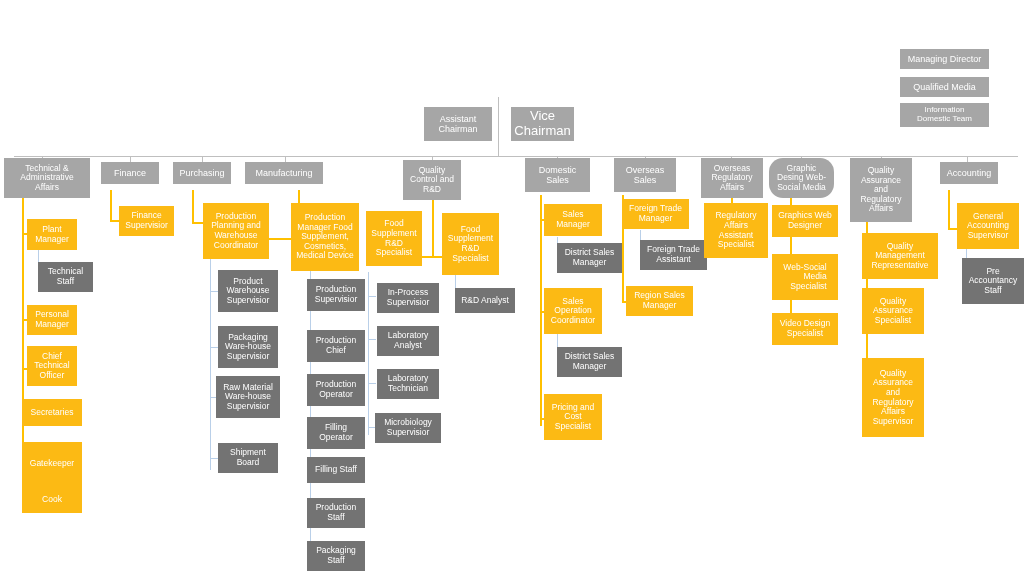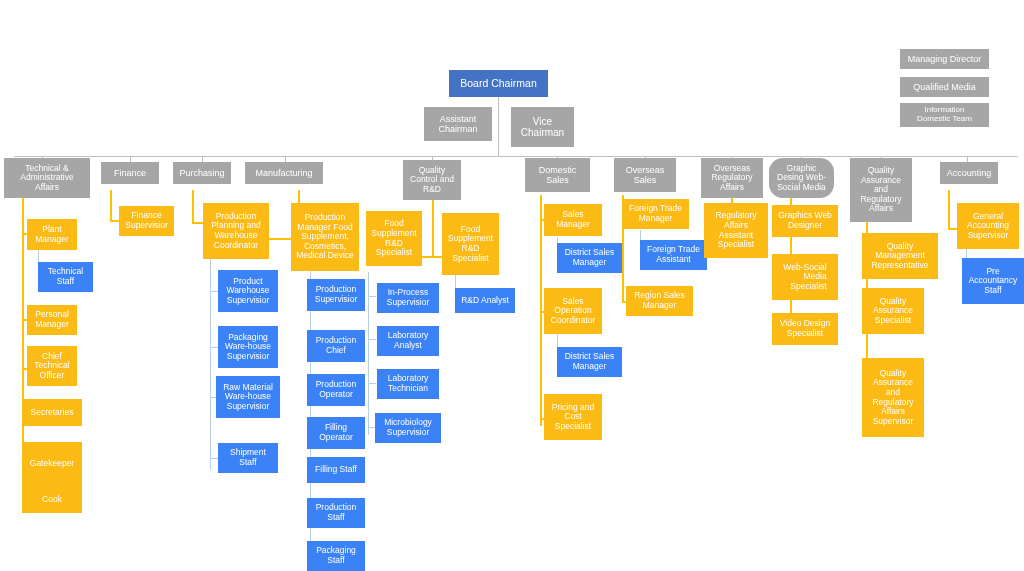--- a/index.html
+++ b/index.html
@@ -26,21 +26,21 @@
     align-items: center;
     justify-content: center;
     text-align: center;
     color: #ffffff;
     line-height: 1.12;
     padding: 1px 2px;
     overflow: hidden;
     white-space: pre-line;
   }
   .node.gray   { background: #a6a6a6; }
-  .node.blue   { background: #3b82f6; }
+  .node.blue   { background: #737373; }
   .node.orange { background: #fcba14; }
   .node.navy   { background: #4472c4; }
 
   .conn {
     position: absolute;
     background: #ffc000;
   }
   .conn.gray-line { background: #bfbfbf; }
   .conn.blue-line { background: #b9cfe8; }
 </style>
@@ -134,24 +134,23 @@
 
   <div class="conn" style="left:866px; top:222px; width:2px; height:186px;"></div>
   <div class="conn" style="left:866px; top:257px; width:8px; height:2px;"></div>
   <div class="conn" style="left:866px; top:313px; width:8px; height:2px;"></div>
   <div class="conn" style="left:866px; top:406px; width:8px; height:2px;"></div>
 
   <div class="conn" style="left:948px; top:190px; width:2px; height:40px;"></div>
   <div class="conn" style="left:948px; top:228px; width:10px; height:2px;"></div>
   <div class="conn blue-line" style="left:966px; top:248px; width:1px; height:25px;"></div>
 
-  <div class="node navy" style="left:449px; top:70px; width:99px; height:27px; font-size:10.5px;">Board Chairman</div>
   <div class="node gray" style="left:424px; top:107px; width:68px; height:34px; font-size:9px;">Assistant
 Chairman</div>
-  <div class="node gray" style="left:511px; top:107px; width:63px; height:40px; font-size:10px;">Vice
+  <div class="node gray" style="left:511px; top:107px; width:63px; height:34px; font-size:13px;">Vice
 Chairman</div>
 
   <div class="node gray" style="left:900px; top:49px; width:89px; height:20px; font-size:9px;">Managing Director</div>
   <div class="node gray" style="left:900px; top:77px; width:89px; height:20px; font-size:9px;">Qualified Media</div>
   <div class="node gray" style="left:900px; top:103px; width:89px; height:24px; font-size:8px;">Information
 Domestic Team</div>
 
   <div class="node gray" style="left:4px; top:158px; width:86px; height:40px; font-size:8.5px;">Technical &amp;
 Administrative
 Affairs</div>
@@ -180,21 +179,21 @@
   <div class="node blue" style="left:218px; top:270px; width:60px; height:42px; font-size:8.5px;">Product
 Warehouse
 Supervisior</div>
   <div class="node blue" style="left:218px; top:326px; width:60px; height:42px; font-size:8.5px;">Packaging
 Ware-house
 Supervisior</div>
   <div class="node blue" style="left:216px; top:376px; width:64px; height:42px; font-size:8.5px;">Raw Material
 Ware-house
 Supervisior</div>
   <div class="node blue" style="left:218px; top:443px; width:60px; height:30px; font-size:8.5px;">Shipment
-Staff</div>
+Board</div>
 
   <div class="node gray" style="left:245px; top:162px; width:78px; height:22px; font-size:9px;">Manufacturing</div>
   <div class="node orange" style="left:291px; top:203px; width:68px; height:68px; font-size:8.5px;">Production
 Manager Food
 Supplement,
 Cosmetics,
 Medical Device</div>
   <div class="node blue" style="left:307px; top:279px; width:58px; height:32px; font-size:8.5px;">Production
 Supervisior</div>
   <div class="node blue" style="left:307px; top:330px; width:58px; height:32px; font-size:8.5px;">Production

